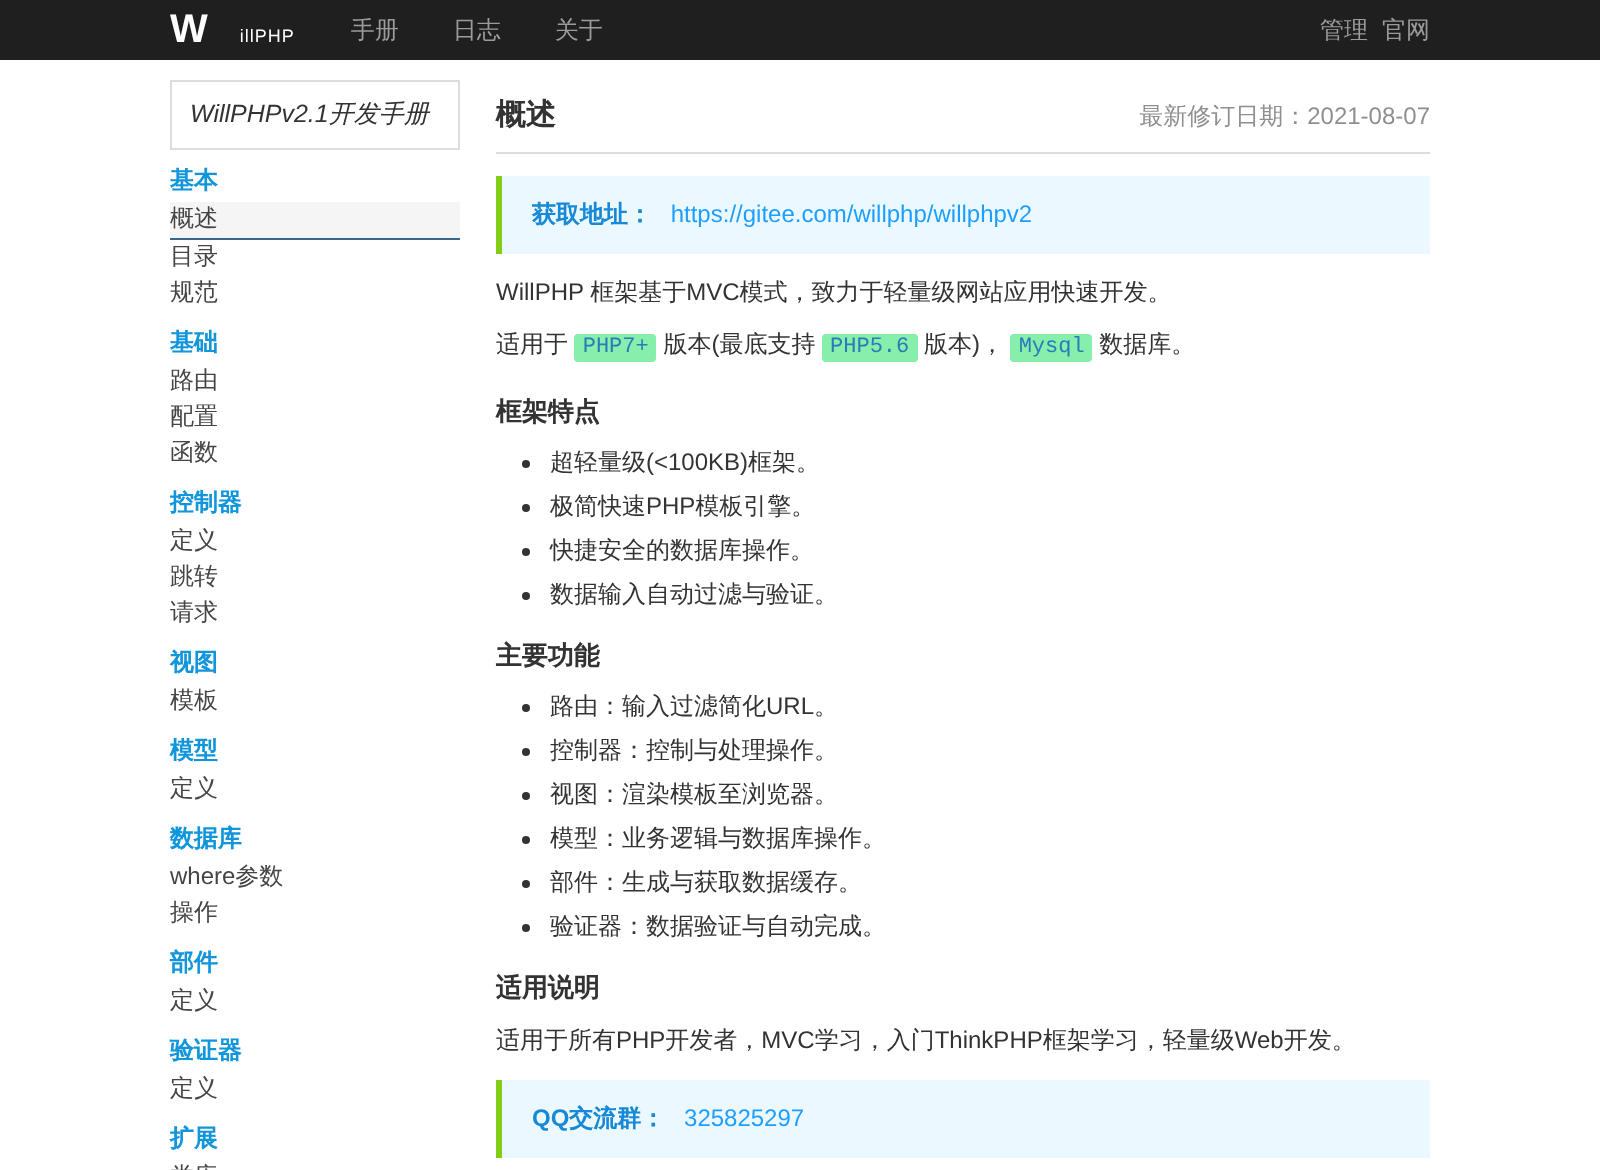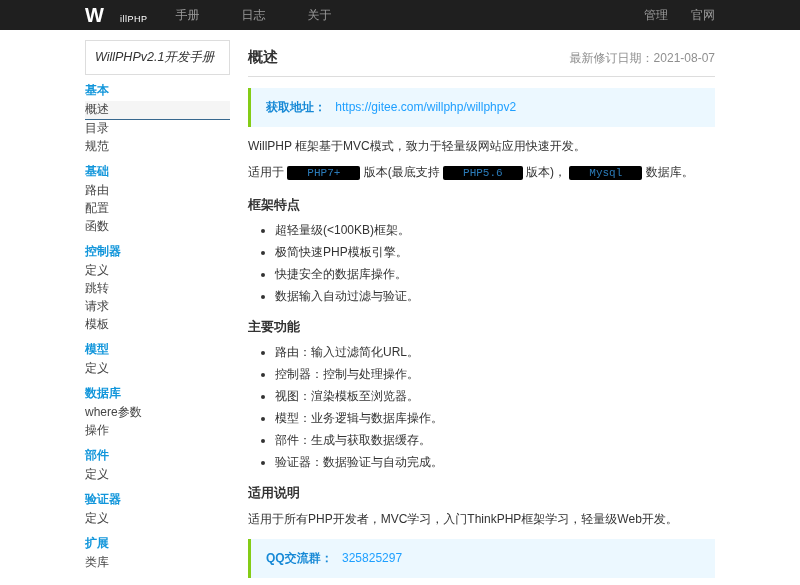--- a/index.html
+++ b/index.html
@@ -6,22 +6,22 @@
   html,body { margin:0; padding:0; background:#fff; font-family:"Liberation Sans","DejaVu Sans",sans-serif; color:#333; }
   body { min-width:800px; }
   a { text-decoration:none; cursor:pointer; }
 
   
   .topbar { height:30px; background:#1f1f1f; }
   .topbar-inner { width:630px; margin:0 auto; height:30px; display:flex; align-items:center; }
   .logo { display:flex; align-items:baseline; color:#fff; margin-right:28px; }
   .logo-big { font-size:20px; font-weight:bold; line-height:20px; }
   .logo-small { font-size:9px; font-weight:normal; letter-spacing:.5px;padding-left:16px; }
-  .nav-left { display:flex; gap:42px; }
-  .nav-right { margin-left:auto; display:flex; gap:23px; }
+  .nav-left { display:flex; gap:27px; }
+  .nav-right { margin-left:auto; display:flex; gap:7px; }
   .nav-link { color:#9b9b9b; font-size:12px; }
 
   
   .container { width:630px; margin:0 auto; display:flex; align-items:flex-start; }
 
   
   .sidebar { width:145px; flex:0 0 145px; }
   .side-title { border:1px solid #ddd; padding:8px 9px; font-size:12.5px; color:#333; margin:10px 0 4px;font-style:italic; }
   .side-group-heading { color:#1296db; font-weight:bold; font-size:12px; line-height:13px; margin:9px 0 4px; }
   .side-item { display:block; font-size:12px; color:#454545; line-height:15px; padding:1px 0 2px; }
@@ -34,21 +34,21 @@
   .page-title { font-size:15px; font-weight:bold; margin:0; color:#333; }
   .rev { font-size:12px; color:#8f8f8f; }
   .info-box { background:#ecf8ff; border-left:3px solid #84cc16; padding:11px 15px; margin:11px 0; font-size:12px; }
   .info-label { color:#1789d6; font-weight:bold; margin-right:6px; }
   .info-link { color:#1e9fff; }
   .main p { margin:9px 0; line-height:17px; color:#333; }
   .main h3 { font-size:13px; font-weight:bold; color:#333; margin:14px 0 8px; }
   .main ul { margin:8px 0 12px; padding-left:27px; }
   .main li { margin:6px 0; line-height:16px; }
   code.inline { font-family:"Liberation Mono","DejaVu Sans Mono",monospace; font-size:11px;
-                color:#2b7bb9; background:#000000; padding:1px 20px; border-radius:2px; }
+                color:#2b7bb9; background:#86efac; padding:1px 4px; border-radius:2px; }
 </style>
 </head>
 <body>
 
 <header class="topbar">
   <div class="topbar-inner">
     <a class="logo">
       <span class="logo-big">W</span>
       <span class="logo-small">illPHP</span>
     </a>
@@ -77,20 +77,21 @@
       <div class="side-group-heading">基础</div>
       <a class="side-item">路由</a>
       <a class="side-item">配置</a>
       <a class="side-item">函数</a>
 
       <div class="side-group-heading">控制器</div>
       <a class="side-item">定义</a>
       <a class="side-item">跳转</a>
       <a class="side-item">请求</a>
 
+      <div class="side-group-heading">视图</div>
       <a class="side-item">模板</a>
 
       <div class="side-group-heading">模型</div>
       <a class="side-item">定义</a>
 
       <div class="side-group-heading">数据库</div>
       <a class="side-item">where参数</a>
       <a class="side-item">操作</a>
 
       <div class="side-group-heading">部件</div>

